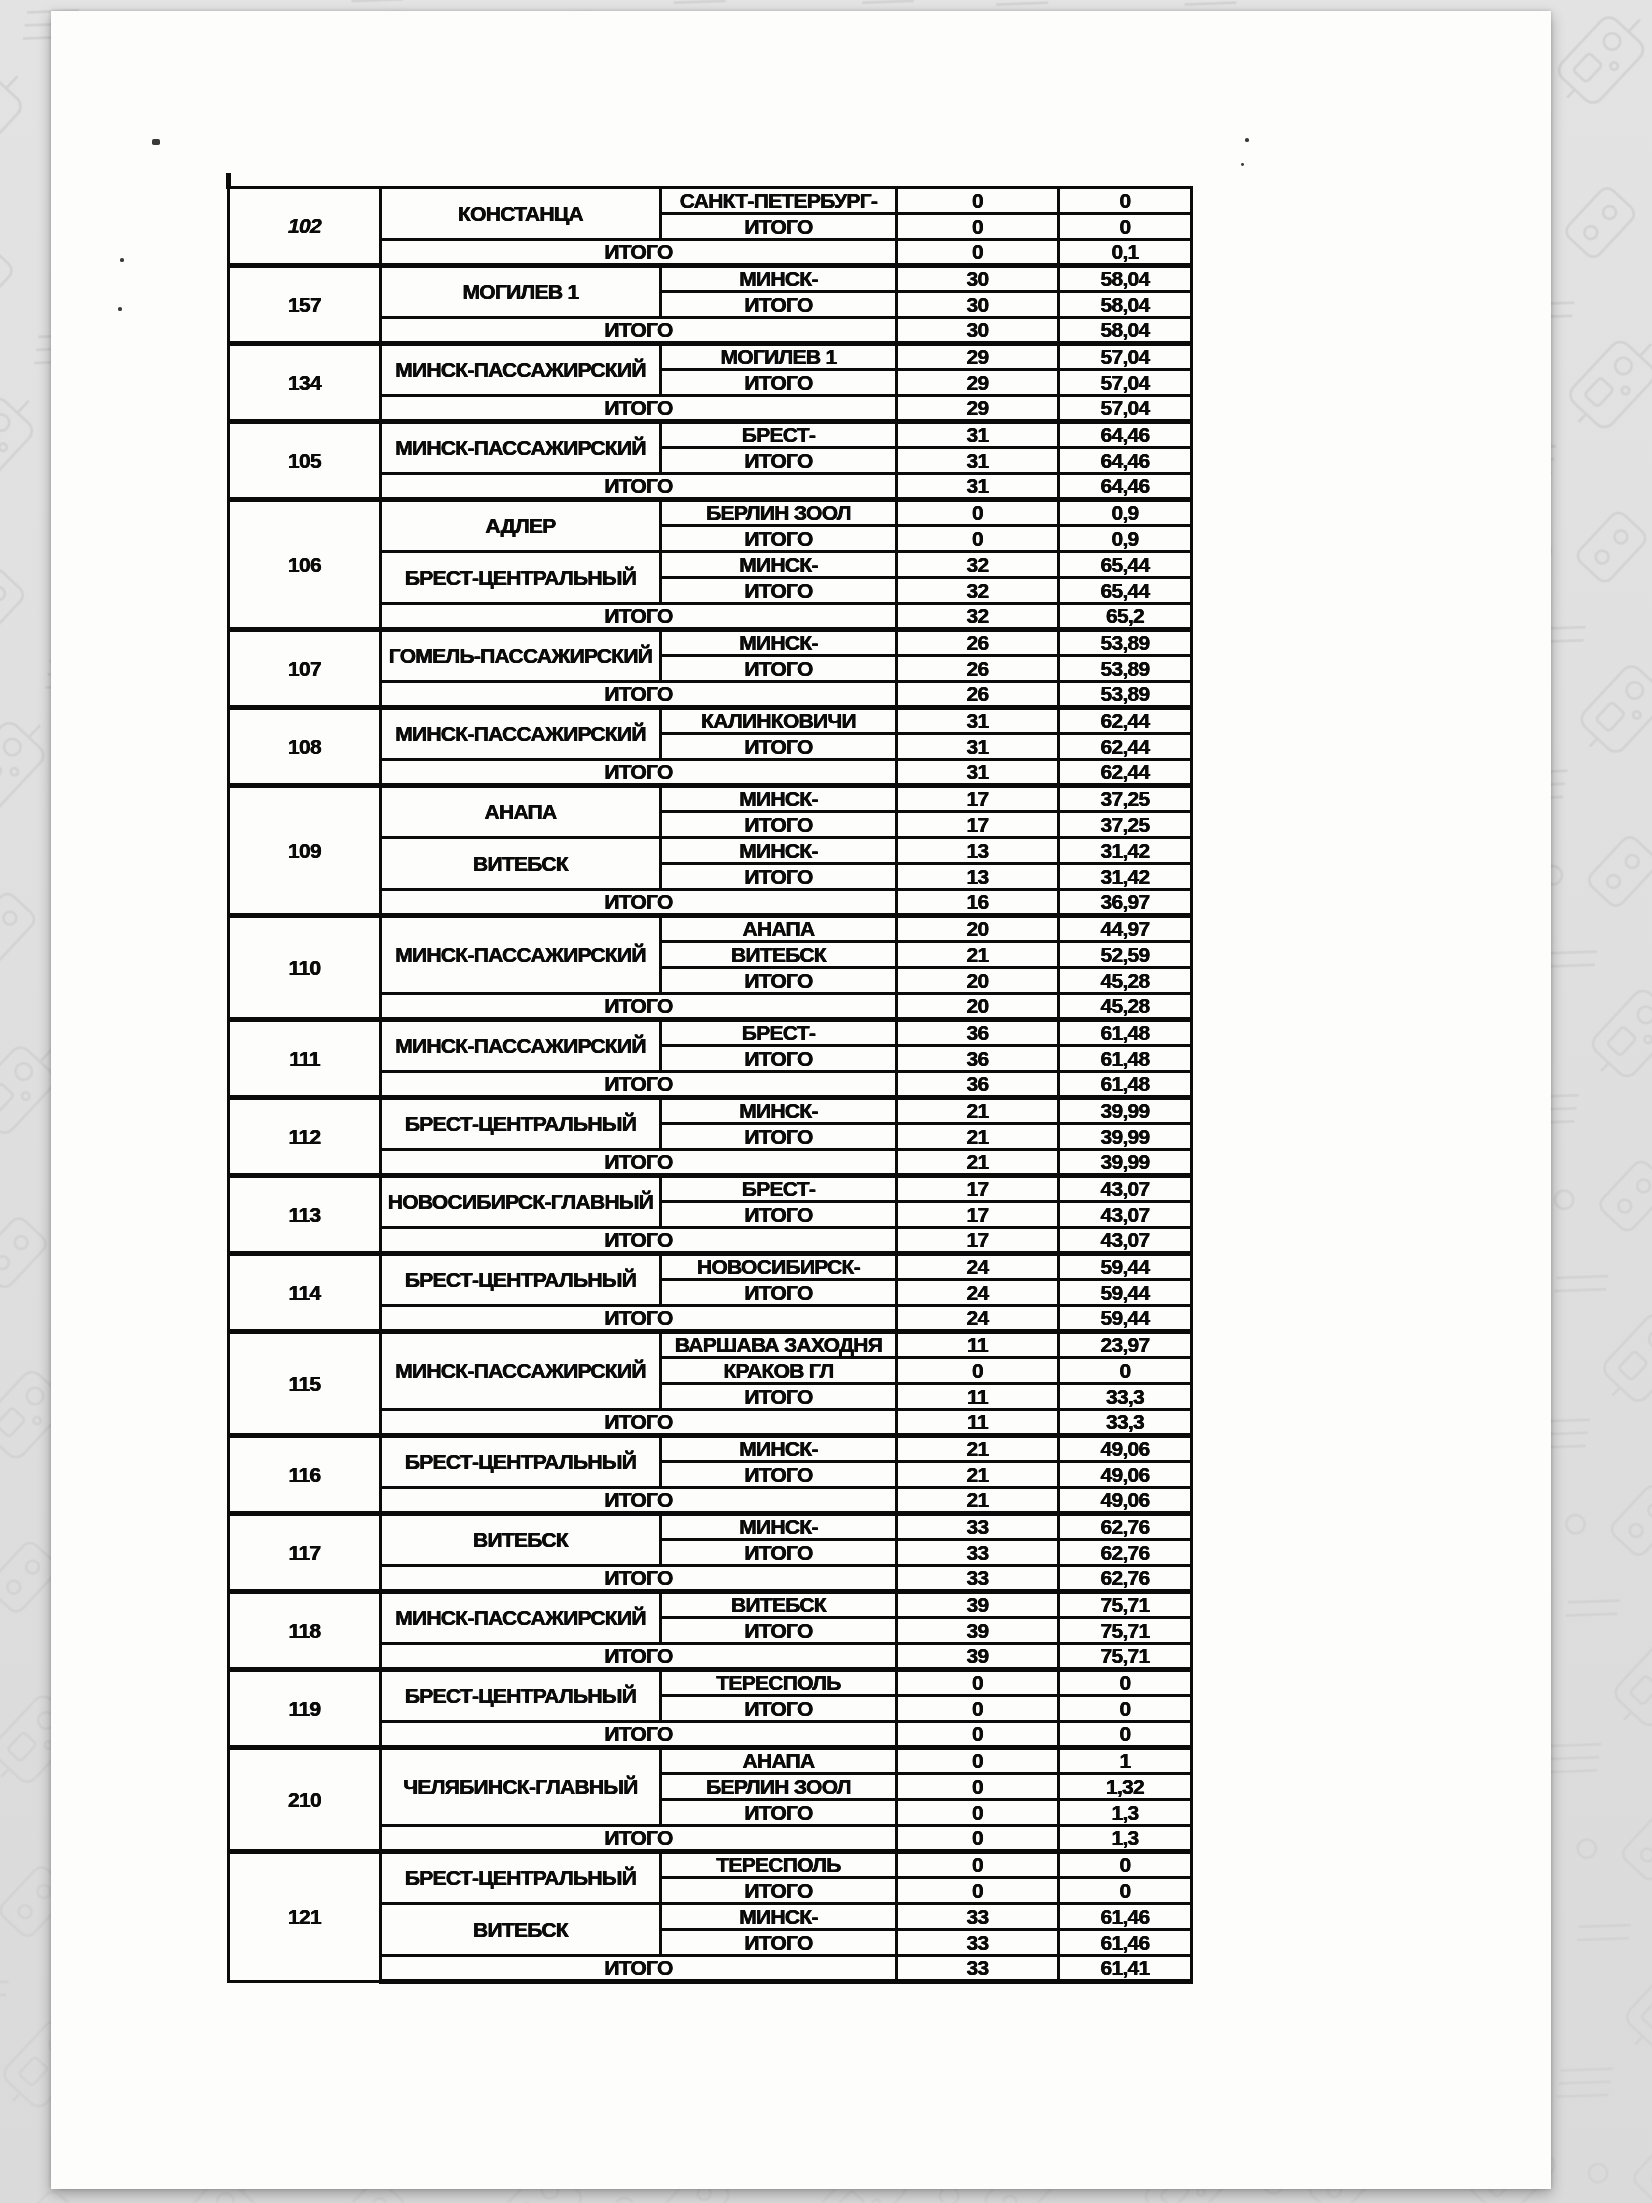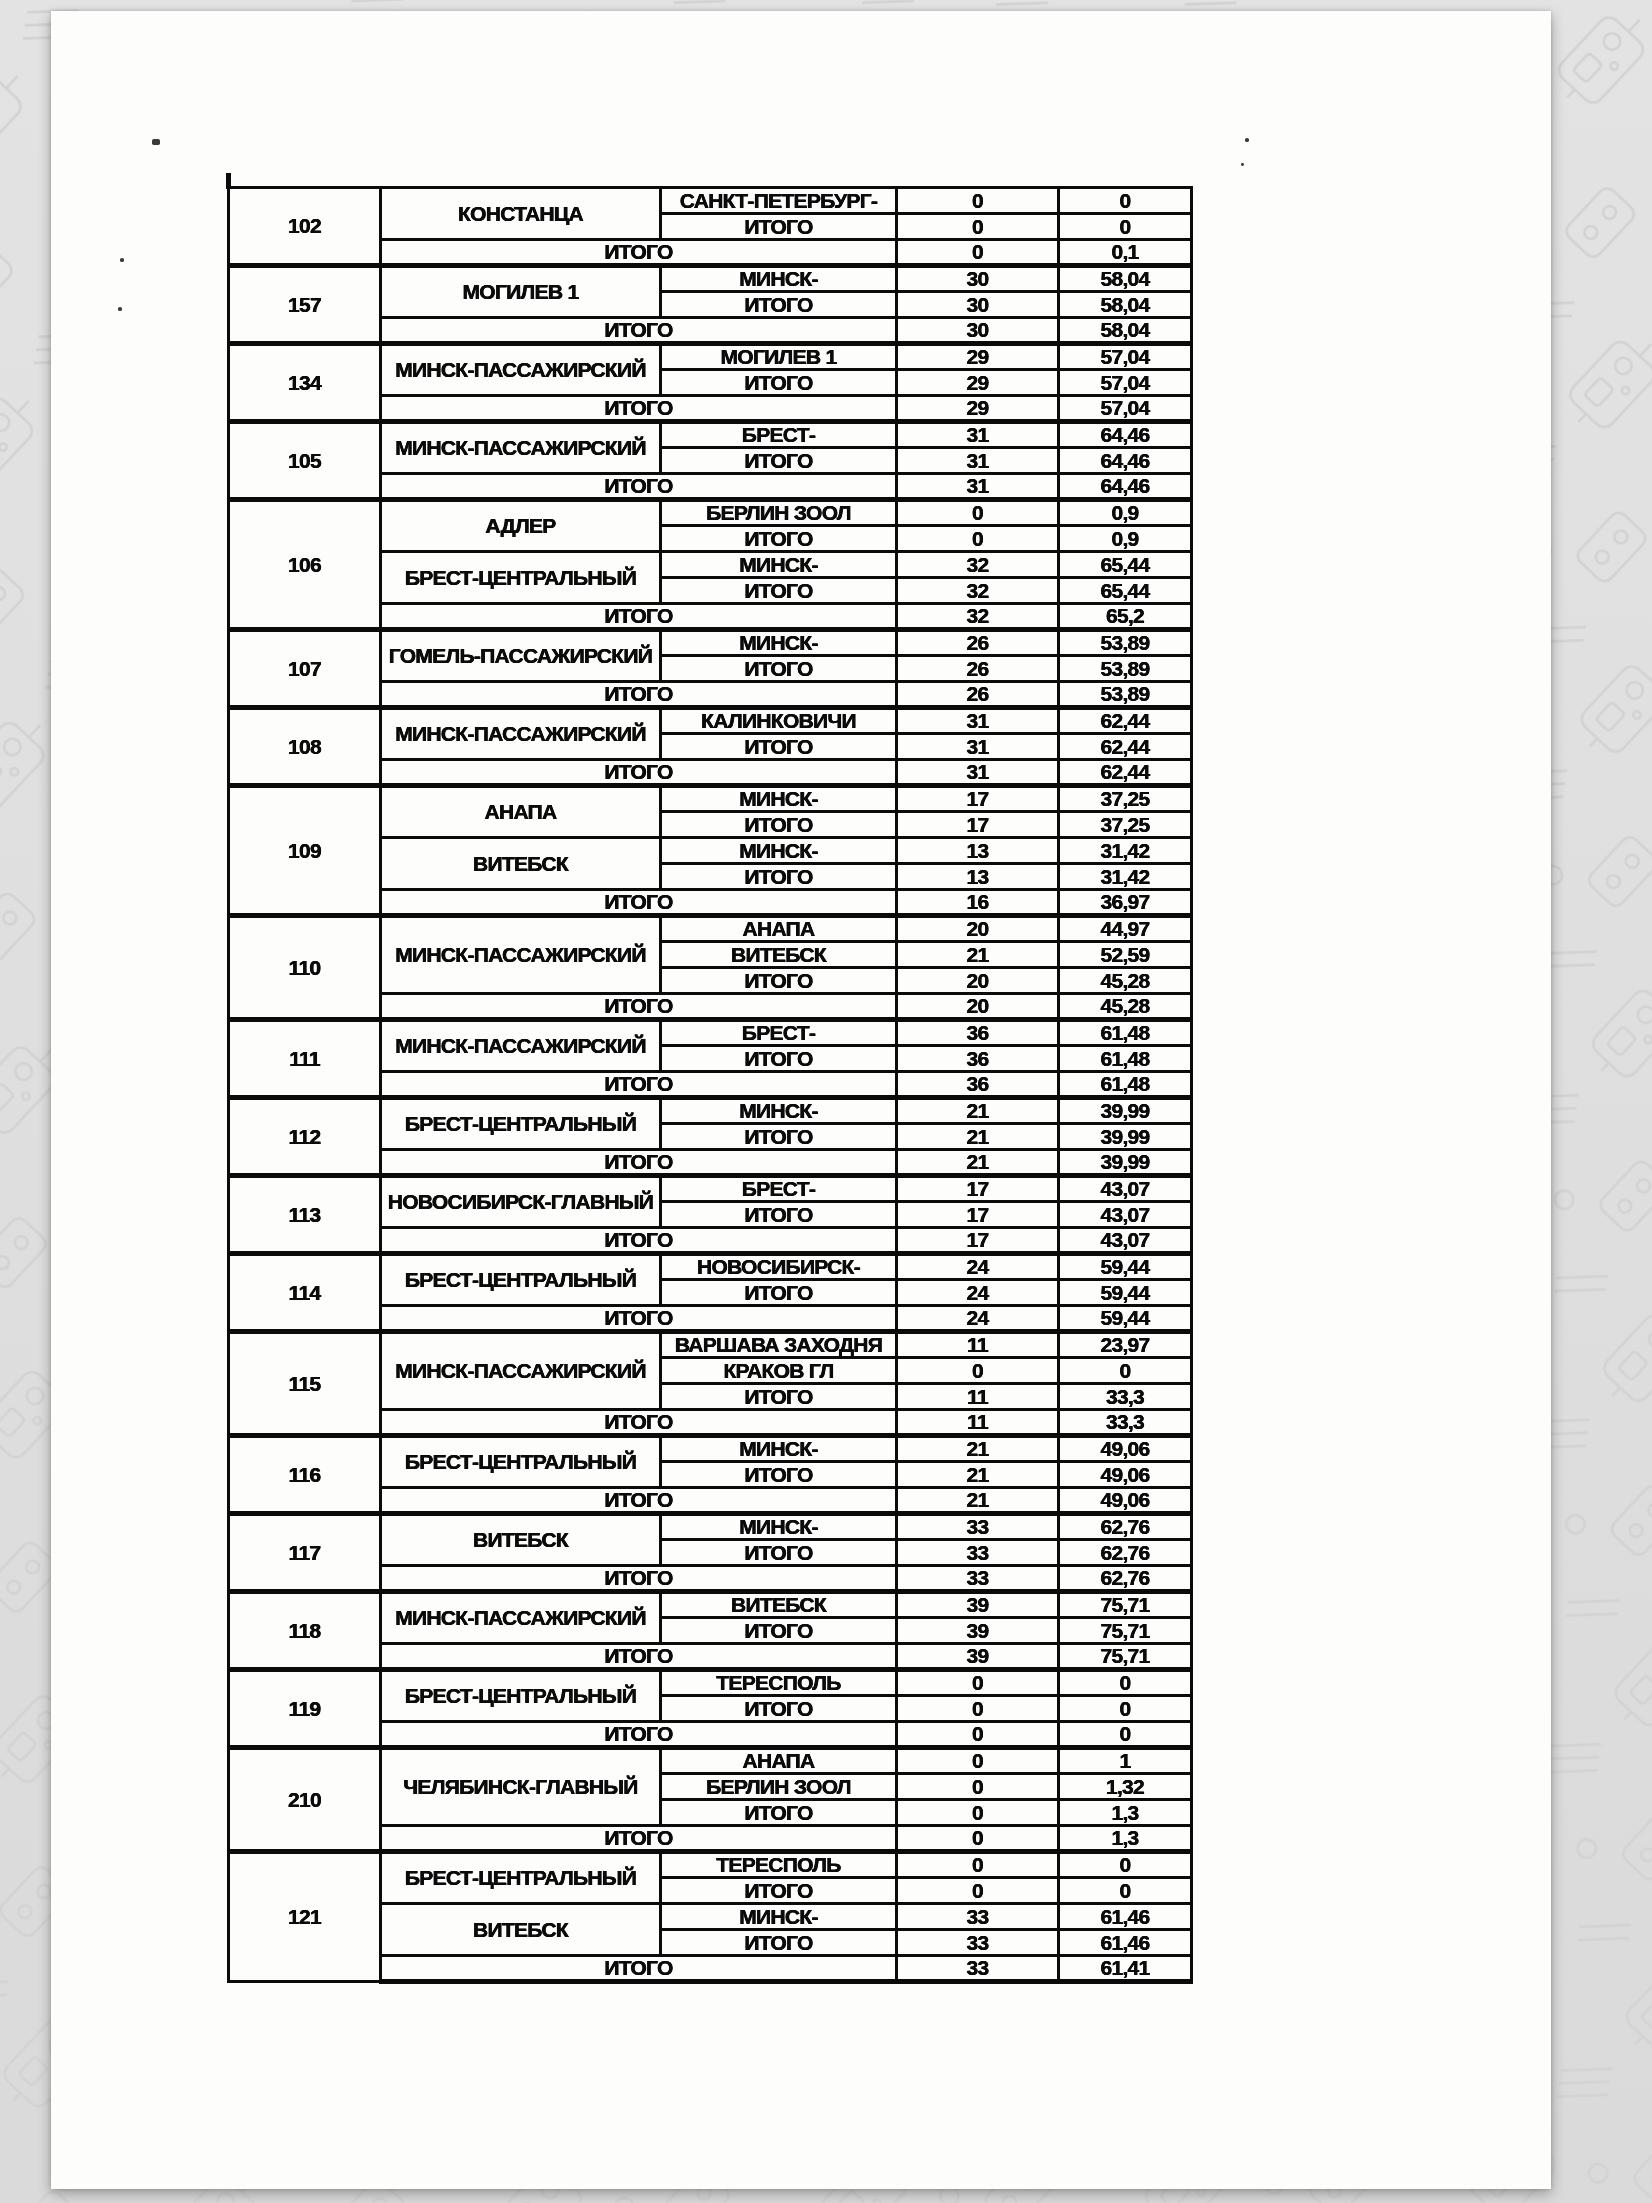--- a/index.html
+++ b/index.html
@@ -16,21 +16,21 @@
     border-collapse:collapse;table-layout:fixed;background:transparent;}
   table.sched tr{height:26px;}
   table.sched td{border:3.7px solid var(--ink,#0b0b0b);padding:0 3.7px;text-align:center;
     vertical-align:middle;color:var(--ink,#0b0b0b);
     font-weight:700;font-size:21px;line-height:1.04;letter-spacing:-0.7px;
     text-shadow:0.3px 0 currentColor,-0.3px 0 currentColor;}
   td.c-num{border-left-width:5.5px;}
   td.c-val{border-right-width:5.5px;}
   tr.gsep td{border-top-width:5.5px;}
   tr.lastrow td{border-bottom-width:5.5px;}
-  td.open-top{border-top:none;vertical-align:top;padding-top:2.8px;}
+  td.open-top{border-top:none;vertical-align:top;padding-top:2.8px;font-style:italic;}
   td.c-station{padding:0 27.5px;}
   td.c-dest,td.c-cnt,td.c-val,td.c-gtot{white-space:nowrap;}
 
   .stub{position:absolute;z-index:2;background:var(--ink,#0b0b0b);}
   .speck{position:absolute;z-index:3;background:#3a3a3a;border-radius:50%;}
 </style>
 </head>
 <body>
 
 <svg class="backdrop" width="1653" height="2204" xmlns="http://www.w3.org/2000/svg" viewBox="0 0 1800 2400">

